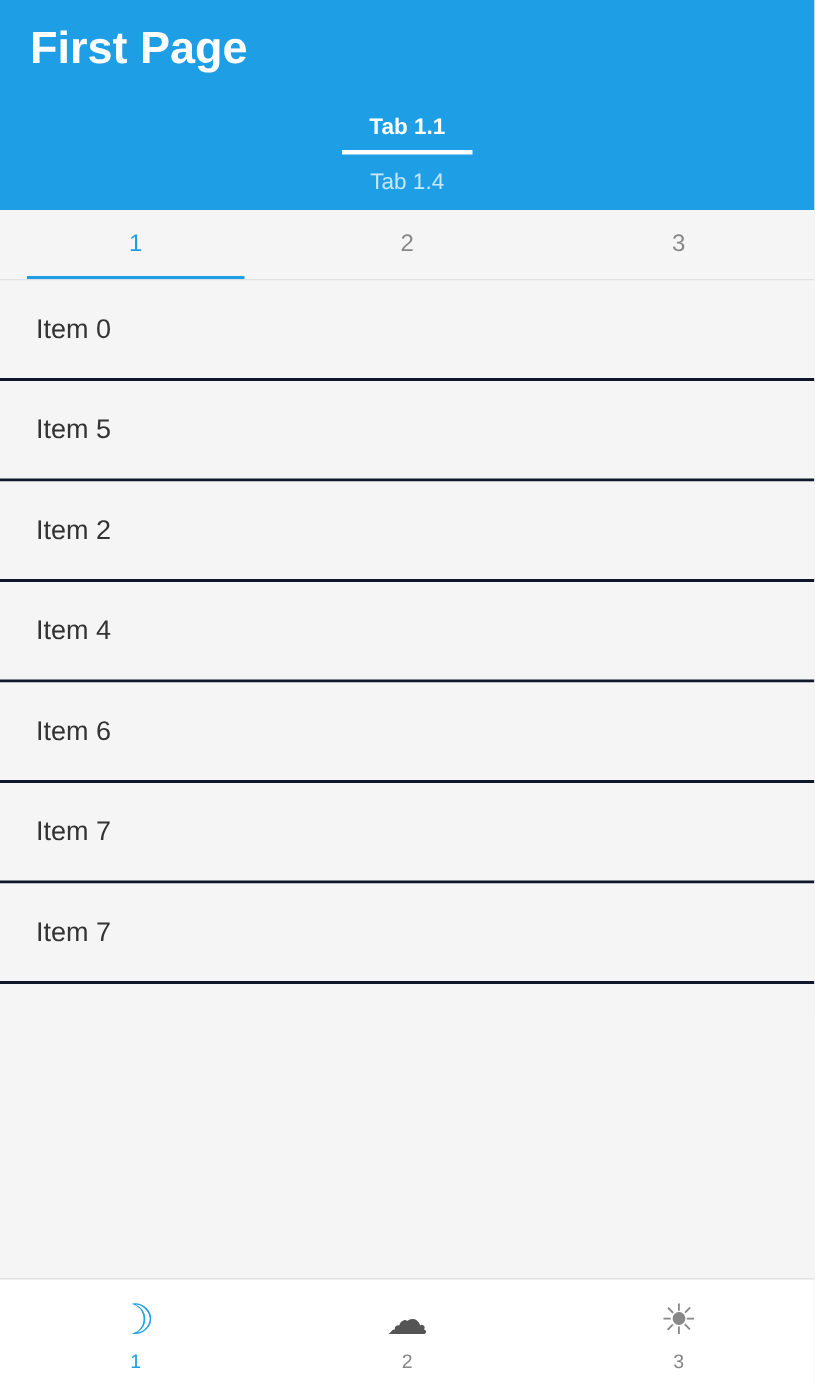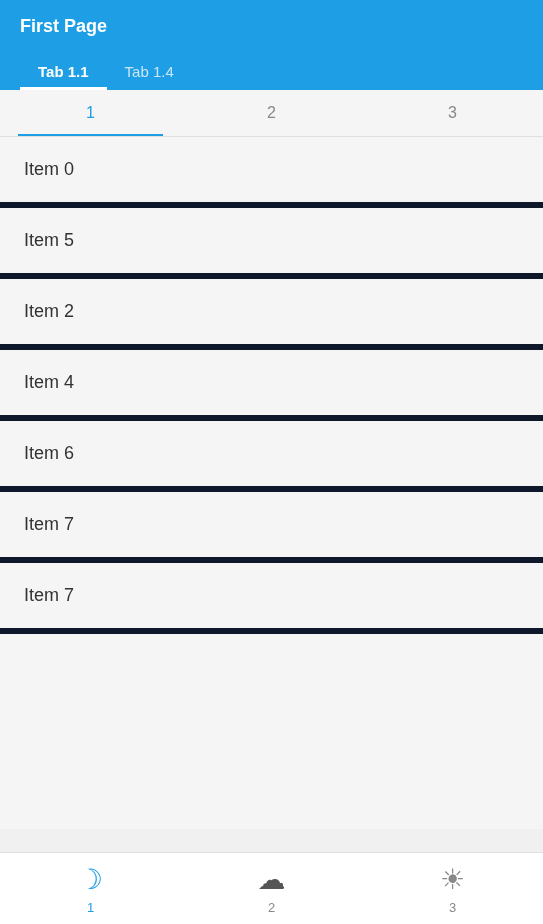--- a/index.html
+++ b/index.html
@@ -19,28 +19,30 @@
 
     
     .header {
       background: #1e9ee4;
       padding: 16px 20px 0 20px;
       width: 100%;
     }
 
     .header-title {
       color: #ffffff;
-      font-size: 18px;
+      font-size: 30px;
       font-weight: bold;
       padding-bottom: 16px;
     }
 
     .tab-bar {
       display: flex;
+      flex-direction: column;
       gap: 0;
+      align-items: center;
     }
 
     .tab-item {
       color: rgba(255,255,255,0.75);
       font-size: 15px;
       padding: 10px 18px;
       cursor: pointer;
       position: relative;
       white-space: nowrap;
     }
@@ -98,21 +100,21 @@
       flex: 1;
       overflow-y: auto;
       height: calc(924px - 160px - 72px);
     }
 
     .list-item {
       background: #f5f5f5;
       padding: 22px 24px;
       font-size: 18px;
       color: #333;
-      border-bottom: 6px solid #0f172a;
+      border-bottom: 2px solid #0f172a;
       cursor: pointer;
     }
 
     
     .bottom-nav {
       position: absolute;
       bottom: 0;
       left: 0;
       right: 0;
       height: 72px;

